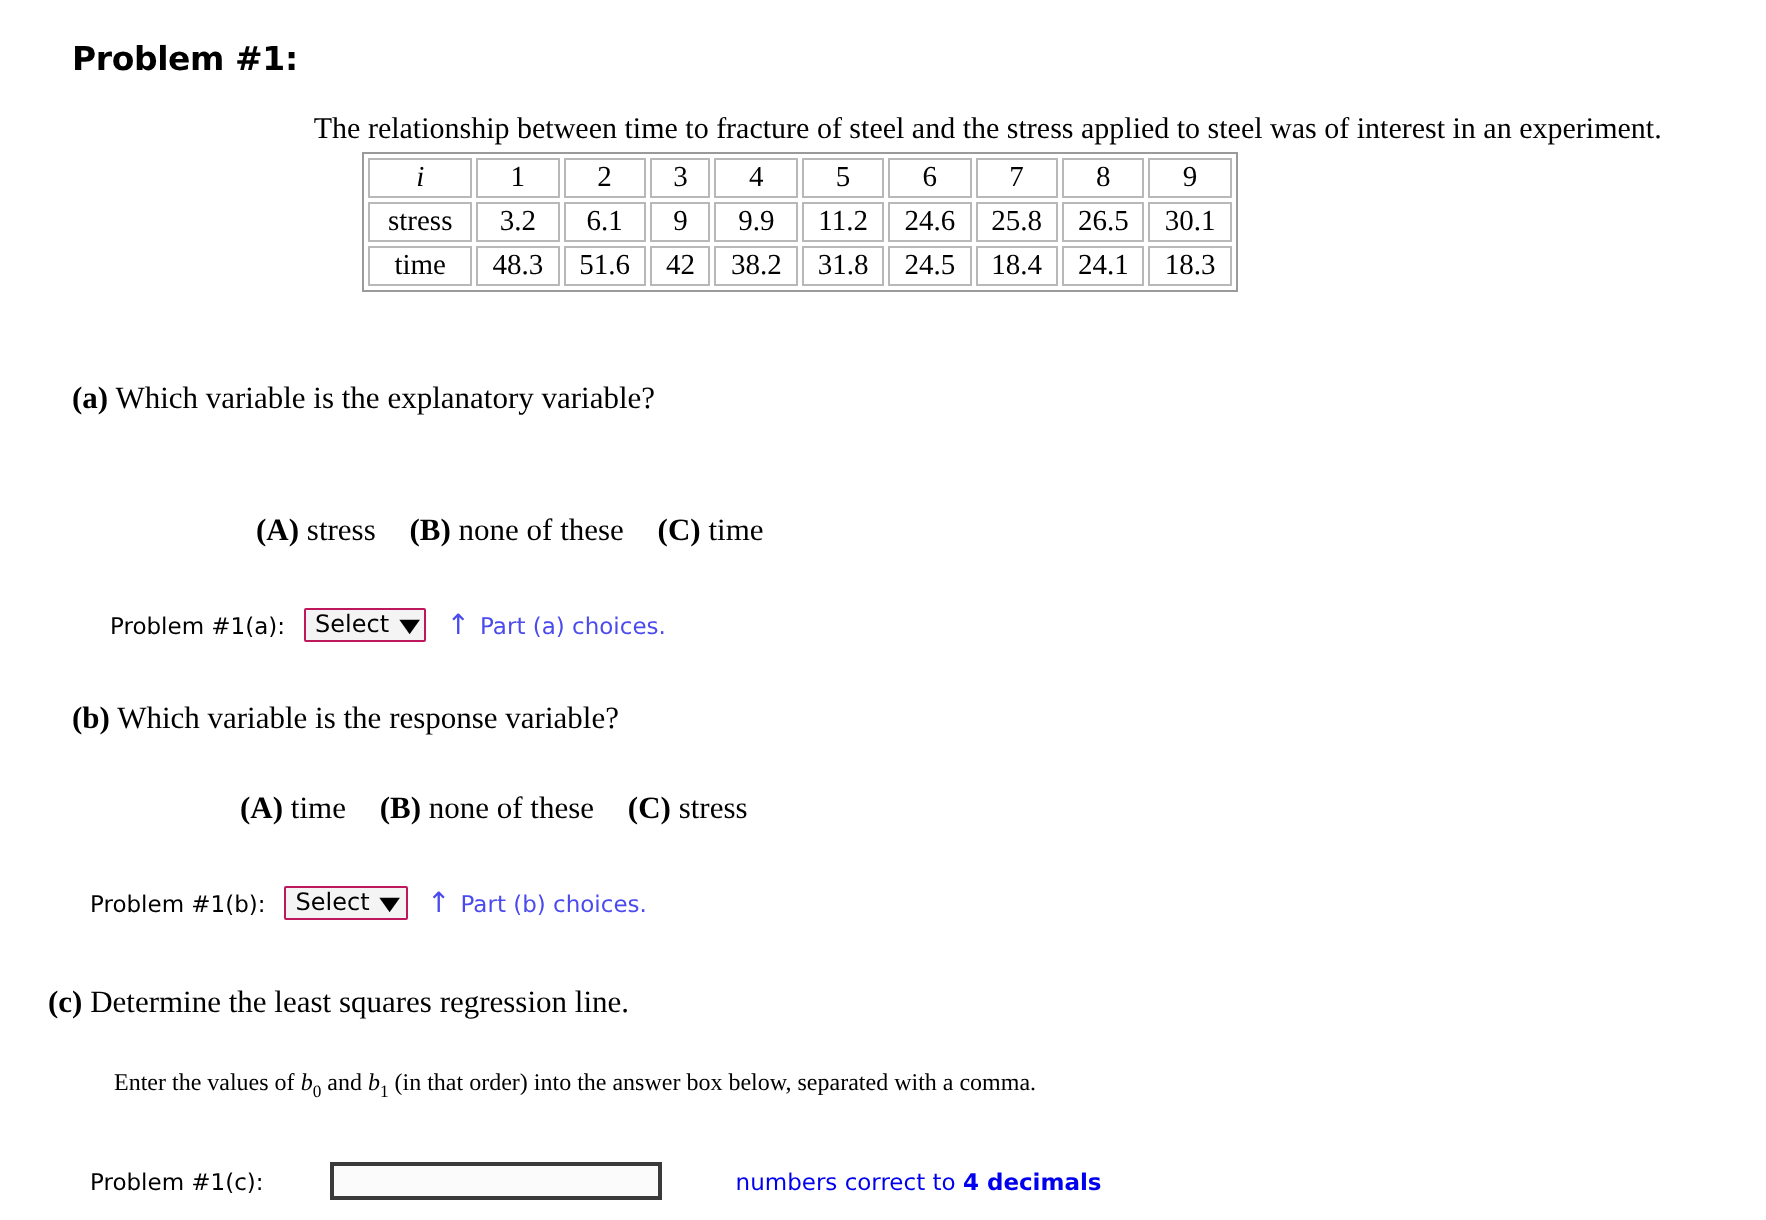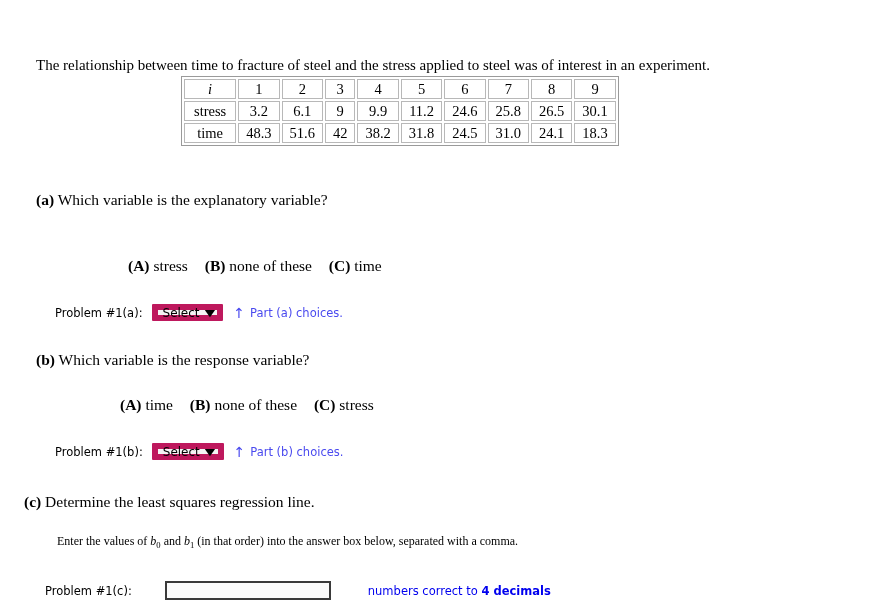--- a/index.html
+++ b/index.html
@@ -113,24 +113,24 @@
     font-family: "DejaVu Sans", sans-serif;
     font-size: 11.5px;
     white-space: nowrap;
   }
   .answer-row .ans-label {
     color: #000000;
     margin-right: 9px;
   }
   .select-box {
     display: inline-flex;
-    align-items: center;
+    align-items: flex-end;
     justify-content: space-between;
     background: #f4f4f4;
-    border: 6px solid #be185d;
+    border: 1px solid #be185d;
     border-radius: 1px;
     padding: 1px 4px 1px 5px;
     font-family: "DejaVu Sans", sans-serif;
     font-size: 12px;
     color: #000000;
     height: 17px;
     box-sizing: border-box;
     cursor: default;
   }
   .select-box .sel-text {
@@ -192,20 +192,21 @@
   }
   .mvar sub {
     font-style: normal;
     font-size: 0.72em;
   }
 </style>
 </head>
 <body>
 
 <div class="problem-header">
+  <div class="problem-label">Problem #1:</div>
   <div class="problem-statement">
     <span class="line">The relationship between time to fracture of steel and the stress applied to steel was of interest in an experiment.</span>
   </div>
 </div>
 
 <div class="table-wrap">
   <table class="data-table">
     <tbody>
       <tr>
         <td class="idx-head">i</td>
@@ -232,21 +233,21 @@
         <td>30.1</td>
       </tr>
       <tr>
         <td class="rowhead">time</td>
         <td>48.3</td>
         <td>51.6</td>
         <td>42</td>
         <td>38.2</td>
         <td>31.8</td>
         <td>24.5</td>
-        <td>31.0</td>
+        <td>18.4</td>
         <td>24.1</td>
         <td>18.3</td>
       </tr>
     </tbody>
   </table>
 </div>
 
 <div class="part-question" style="left:36px; top:190px;">
   <span class="plabel">(a)</span>
   <span>Which variable is the explanatory variable?</span>
@@ -274,21 +275,21 @@
   <span class="plabel">(b)</span>
   <span>Which variable is the response variable?</span>
 </div>
 
 <div class="choices-row" style="left:120px; top:395px;">
   <span class="opt"><span class="optkey">(A)</span> <span>time</span></span>
   <span class="opt"><span class="optkey">(B)</span> <span>none of these</span></span>
   <span class="opt"><span class="optkey">(C)</span> <span>stress</span></span>
 </div>
 
-<div class="answer-row" style="left:55px; top:443px;">
+<div class="answer-row" style="left:45px; top:443px;">
   <span class="ans-label">Problem #1(b):</span>
   <span class="select-box">
     <span class="sel-text">Select</span>
     <span class="chev">▼</span>
   </span>
   <span class="hint-link">
     <span class="up-arrow">↑</span>
     <span>Part (b) choices.</span>
   </span>
 </div>

